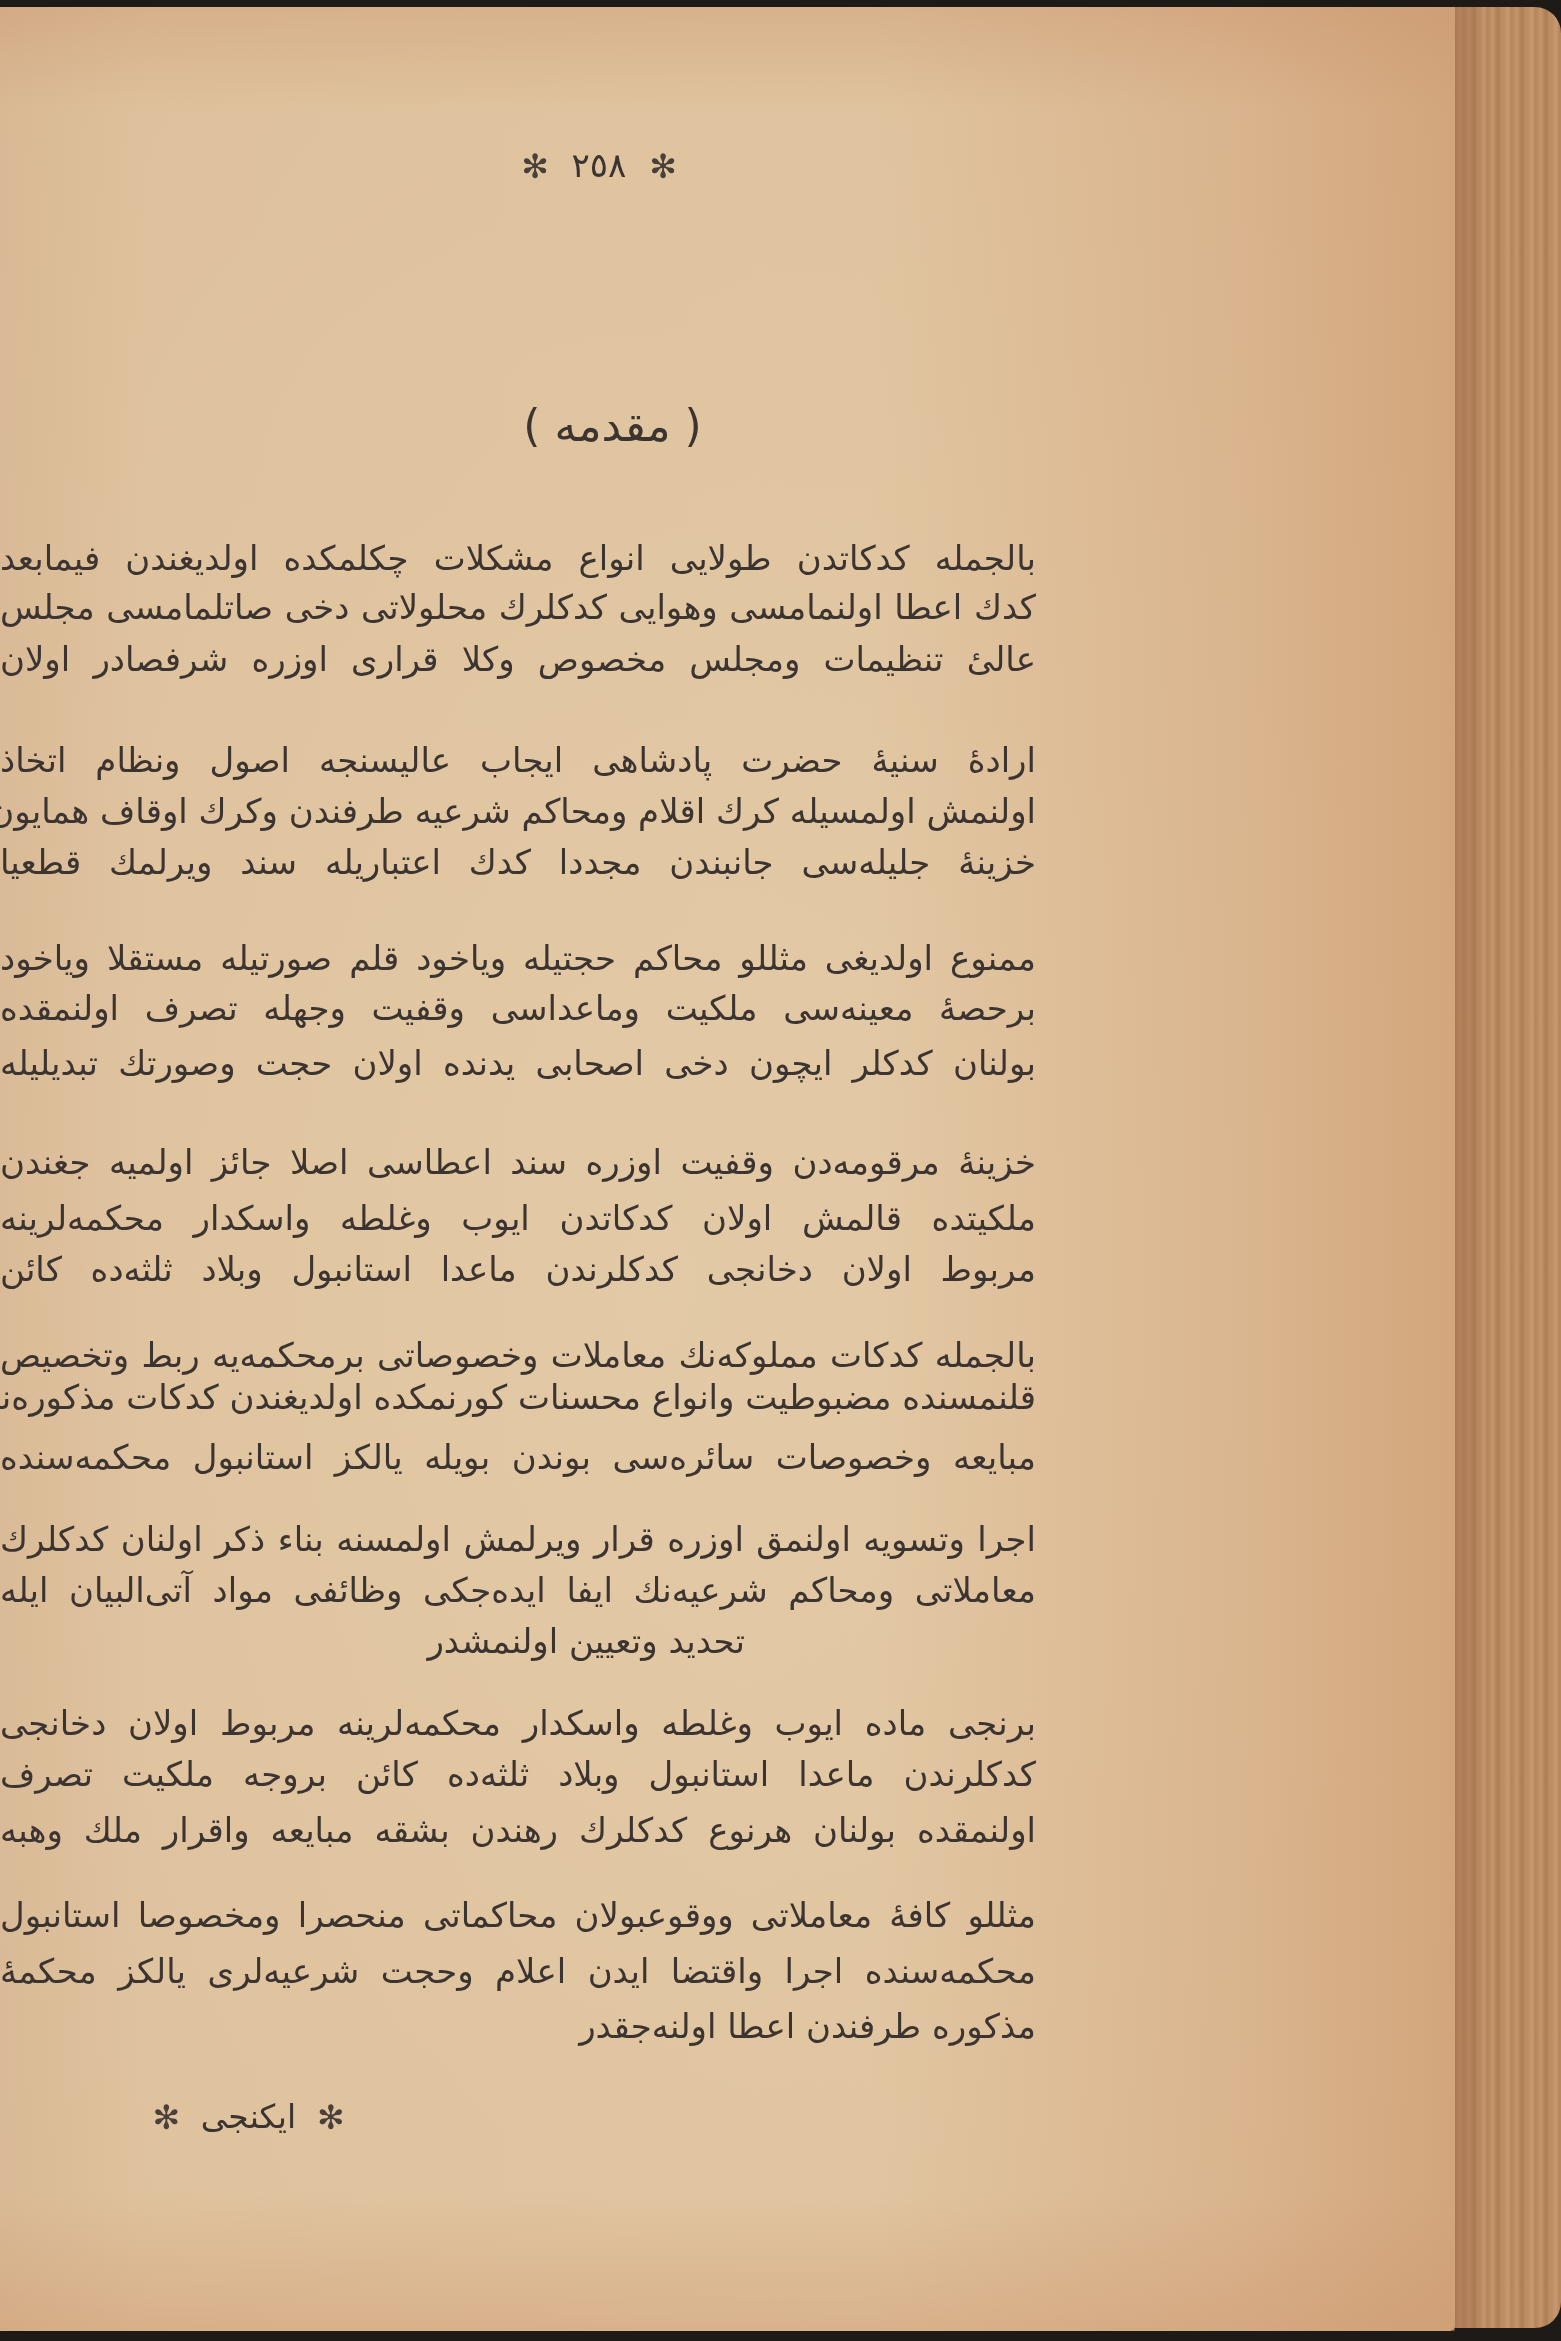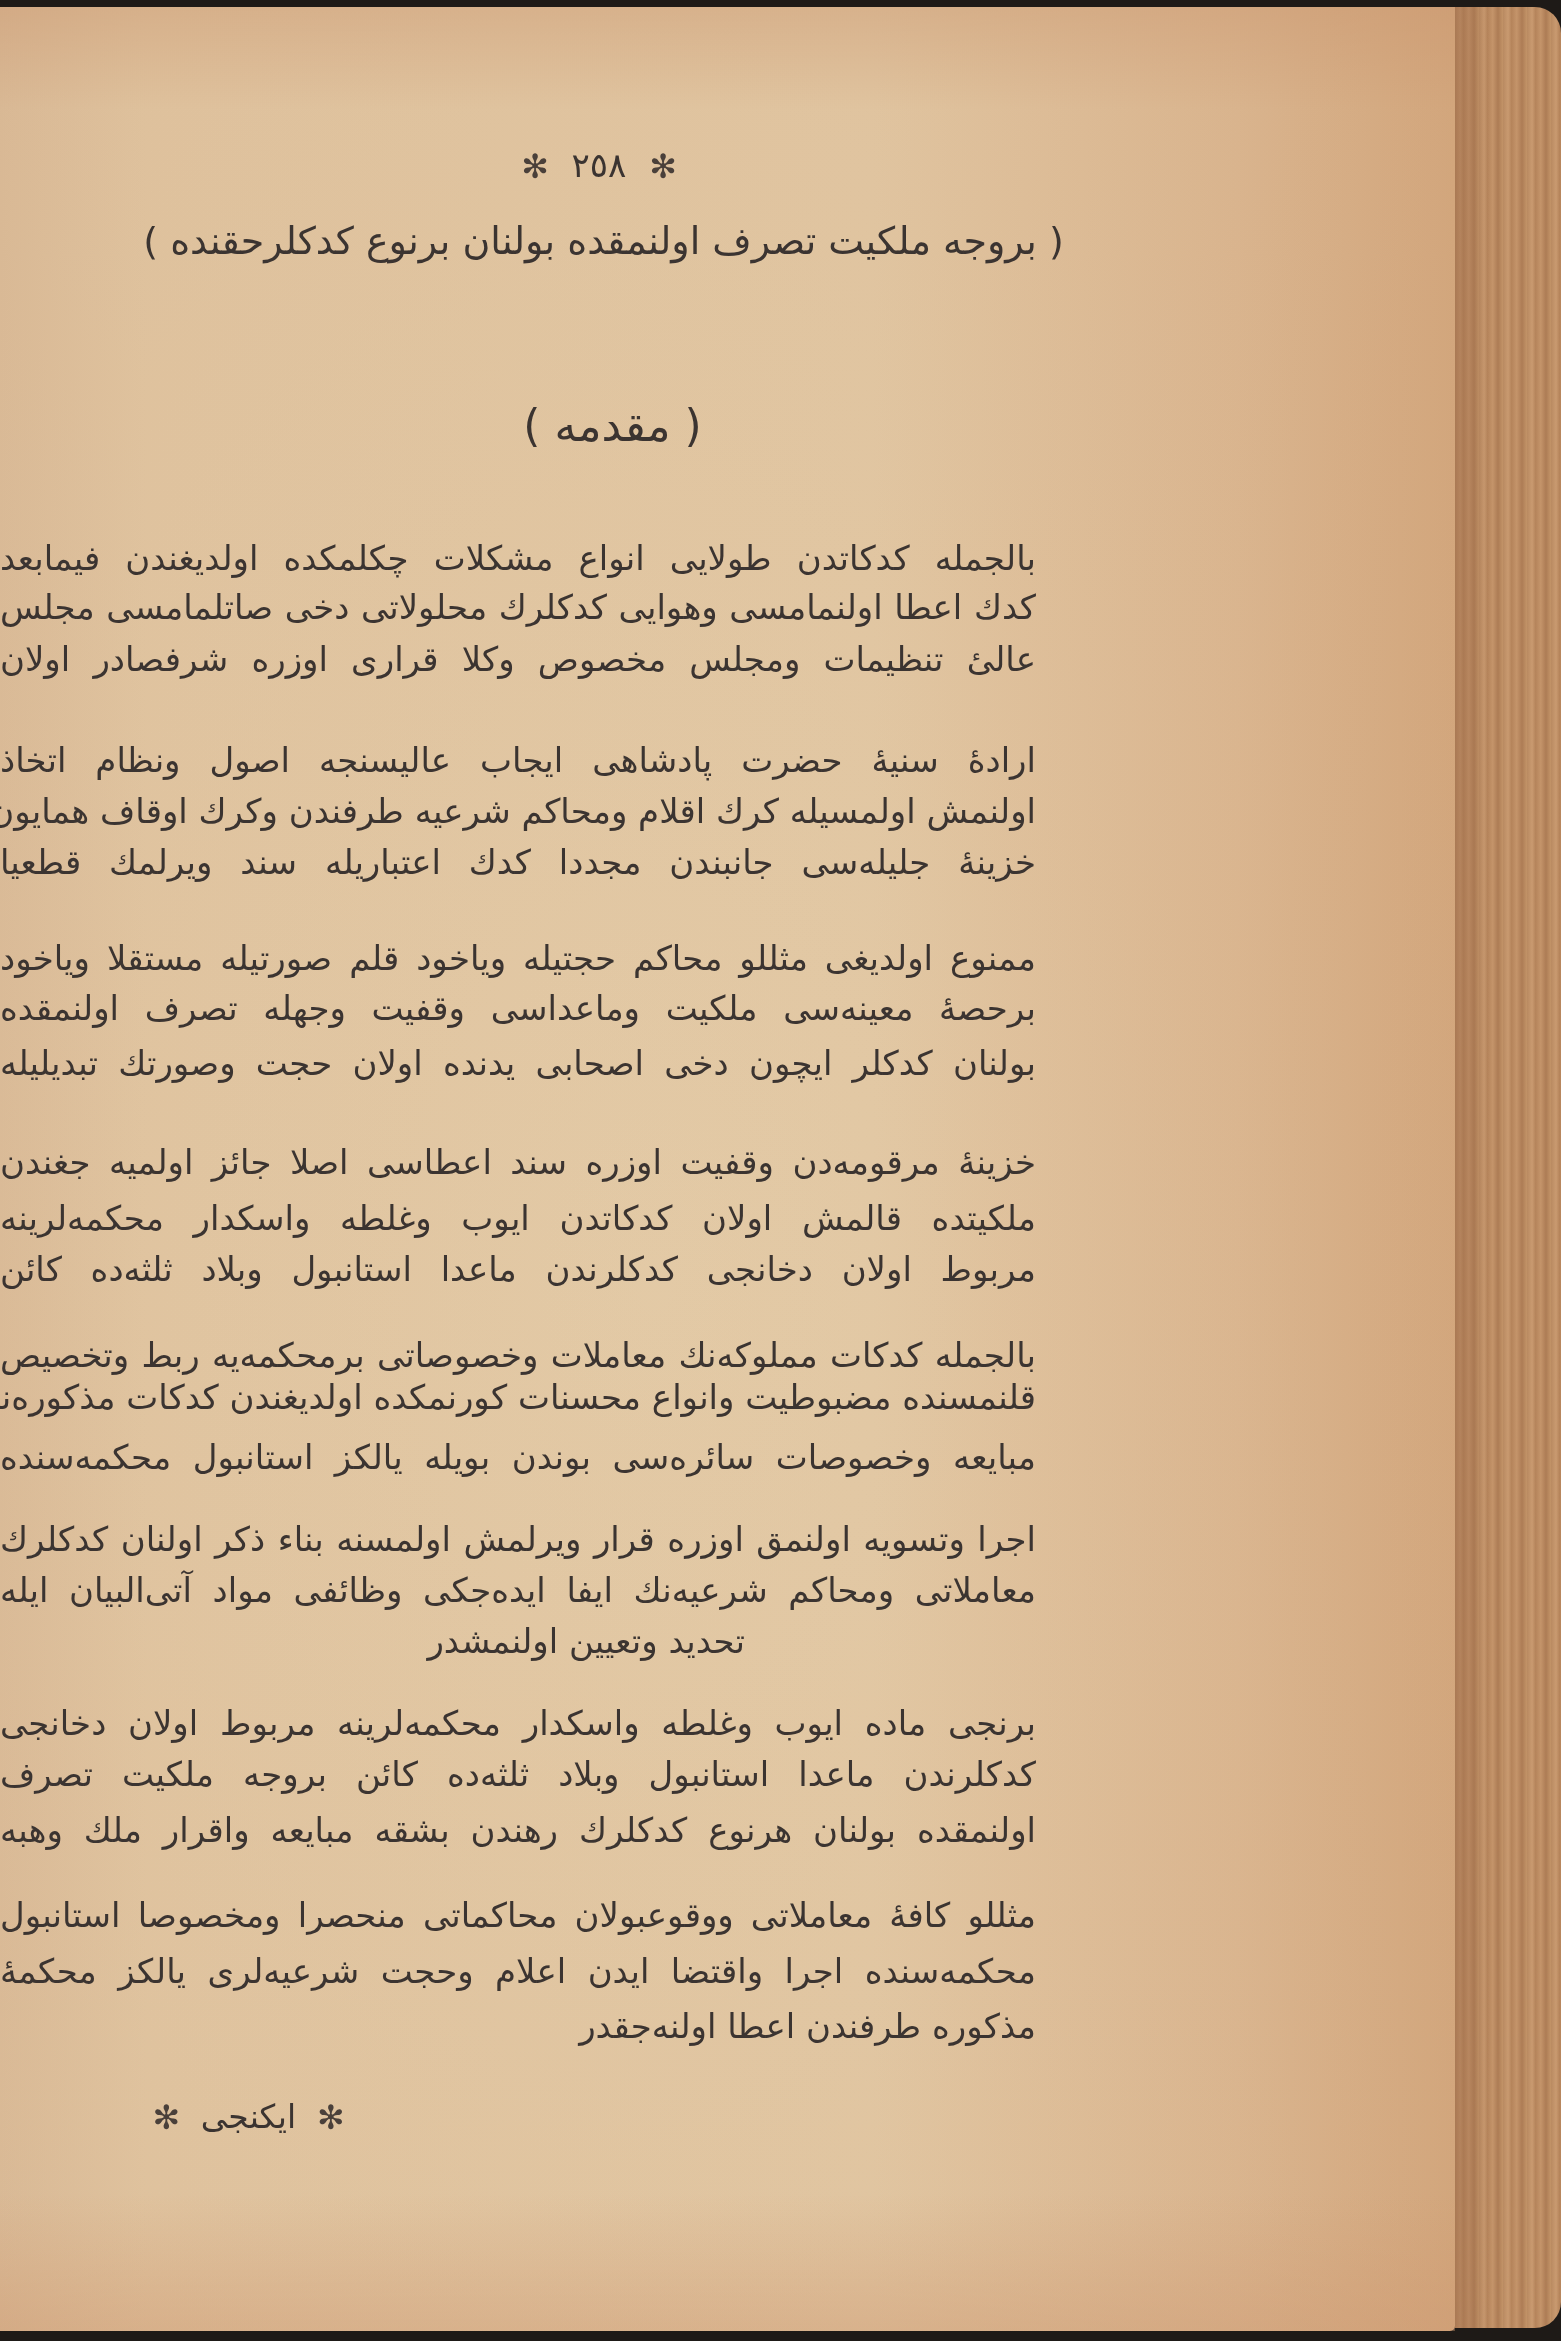--- a/index.html
+++ b/index.html
@@ -55,21 +55,20 @@
 <body>
 
 <div class="page">
 
   <div class="center" style="left:505px; top:128px; width:188px; height:60px; line-height:60px; font-size:34px; direction:ltr;">
     <span class="ornament">✻</span>
     <span style="margin:16px 12px;">٢٥٨</span>
     <span class="ornament">✻</span>
   </div>
 
-  <div class="center" style="left:120px; top:204px; width:967px; font-size:38px; line-height:60px;">( بروجه ملکیت تصرف اولنمقده بولنان برنوع کدکلرحقنده )</div>
 
   <div class="center" style="left:514px; top:389px; width:197px; font-size:44px; line-height:60px;">( مقدمه )</div>
 
   <div>
     <div class="line body-line" style="top:526px;">بالجمله کدکاتدن طولایی انواع مشکلات چکلمکده اولدیغندن فیمابعد</div>
     <div class="line body-line" style="top:575px;">کدك اعطا اولنمامسی وهوایی کدکلرك محلولاتی دخی صاتلمامسی مجلس</div>
     <div class="line body-line" style="top:627px;">عالیٔ تنظیمات ومجلس مخصوص وکلا قراری اوزره شرفصادر اولان</div>
     <div class="line body-line" style="top:728px;">ارادهٔ سنیهٔ حضرت پادشاهی ایجاب عالیسنجه اصول ونظام اتخاذ</div>
     <div class="line body-line" style="top:779px;">اولنمش اولمسیله کرك اقلام ومحاکم شرعیه طرفندن وکرك اوقاف همایون</div>
     <div class="line body-line" style="top:830px;">خزینهٔ جلیله‌سی جانبندن مجددا کدك اعتباریله سند ویرلمك قطعیا</div>

